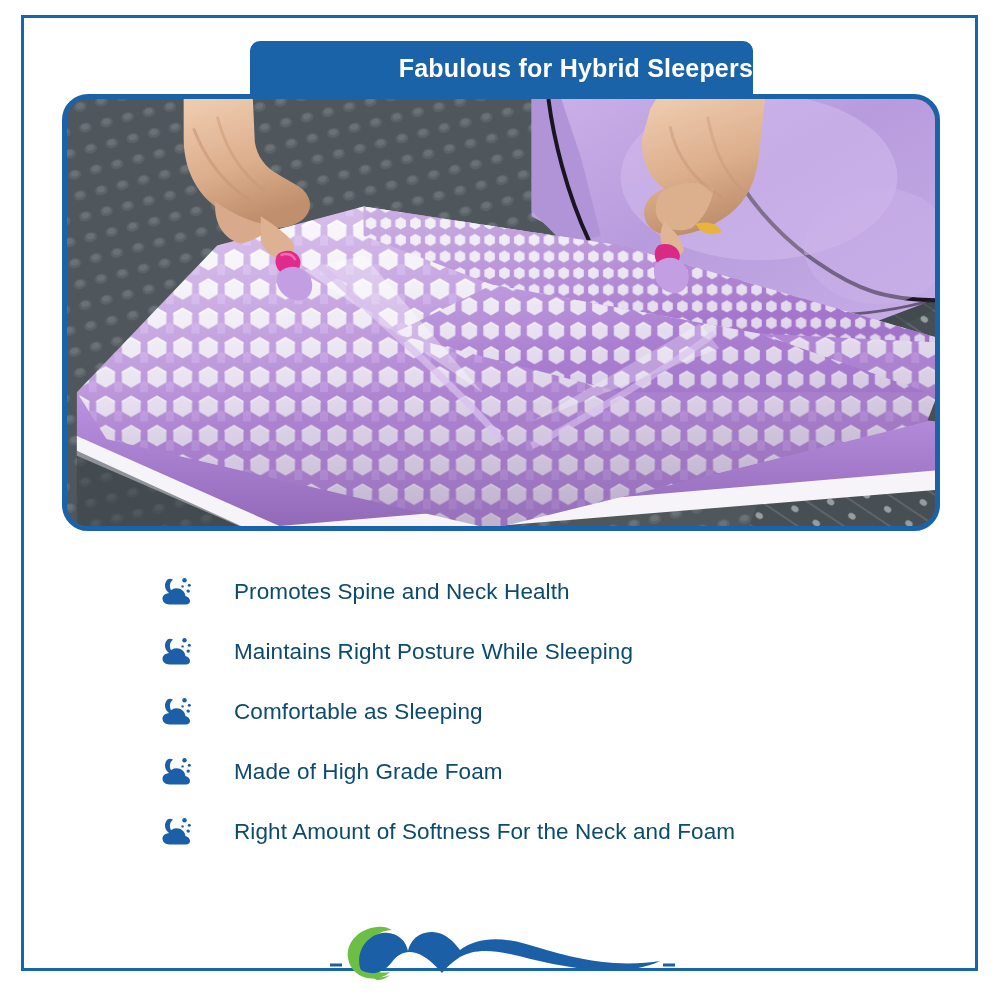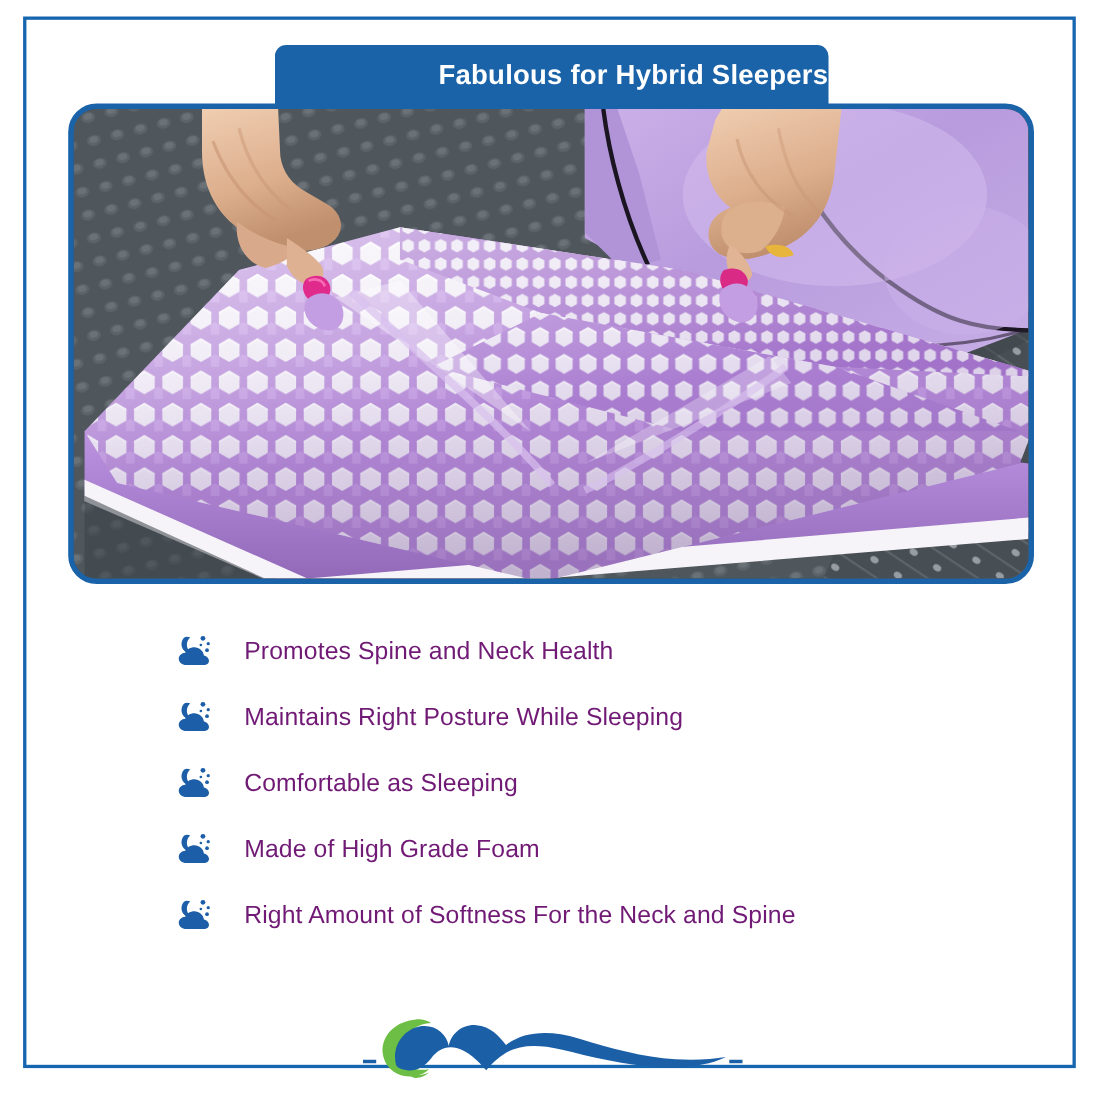--- a/index.html
+++ b/index.html
@@ -64,24 +64,25 @@
     height:60px;
   }
   .feature-icon{
     width:34px; height:30px;
     flex:0 0 34px;
     margin-right:28px;
     display:block;
   }
   .feature-icon svg{ display:block; width:34px; height:30px; }
   .feature-label{
-    color:#701a75;
+    color:#0c4a6e;
     font-size:22.5px;
     letter-spacing:.1px;
     white-space:nowrap;
+    margin-left:12px;
   }
 
   
   #footer-logo{
     position:absolute;
     left:330px; top:920px;
     width:345px; height:62px;
     z-index:5;
   }
   #footer-logo svg{ display:block; width:100%; height:100%; }
@@ -281,21 +282,21 @@
     <span class="feature-icon">
       <svg viewBox="0 0 34 30">
         <path d="M7.5 2.5 C4 6 4 12 8.5 15.5 C10.5 17 13 17.3 15 16.6 C11.8 15.2 9.8 12.2 9.9 8.8 C10 6.2 11.2 4 13 2.6 C11.1 1.7 9 1.4 7.5 2.5 Z" fill="#1C5FA8"></path>
         <circle cx="24.5" cy="3.3" r="2.2" fill="#1C5FA8"></circle>
         <circle cx="29.3" cy="8.2" r="1.5" fill="#1C5FA8"></circle>
         <circle cx="22.6" cy="9.4" r="1.2" fill="#1C5FA8"></circle>
         <circle cx="28.2" cy="14.1" r="1.7" fill="#1C5FA8"></circle>
         <path d="M9.5 27.5 C5.4 27.5 2.5 25 2.5 21.8 C2.5 18.9 5 16.5 8.4 16.3 C9.8 13.3 13 11.3 16.6 11.3 C21.2 11.3 25 14.6 25.4 18.9 C28 19.4 30 21.5 30 24 C30 26 28.4 27.5 26.2 27.5 Z" fill="#1C5FA8"></path>
       </svg>
     </span>
-    <span class="feature-label">Right Amount of Softness For the Neck and Spine</span>
+    <span class="feature-label">Right Amount of Softness For the Neck and Foam</span>
   </div>
 
 </div>
 
 <div id="footer-logo">
   <svg viewBox="0 0 345 62">
 
     <line x1="-330" y1="45" x2="12" y2="45" stroke="#1B5FA6" stroke-width="3"></line>
     <line x1="333" y1="45" x2="660" y2="45" stroke="#1B5FA6" stroke-width="3"></line>
 

